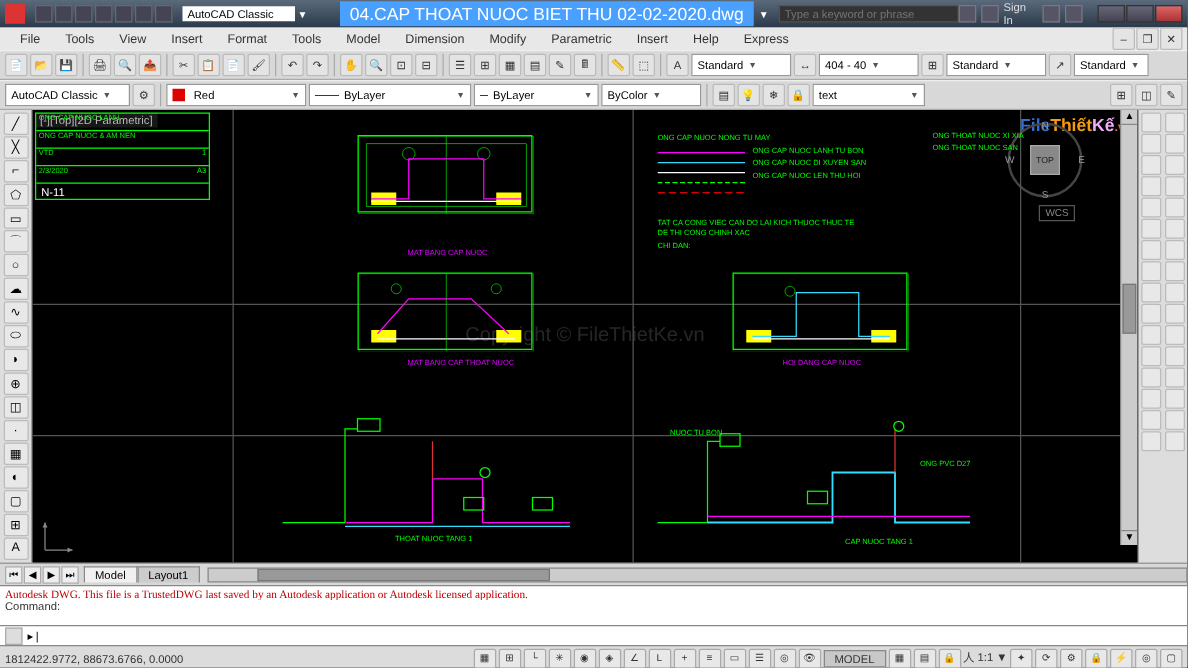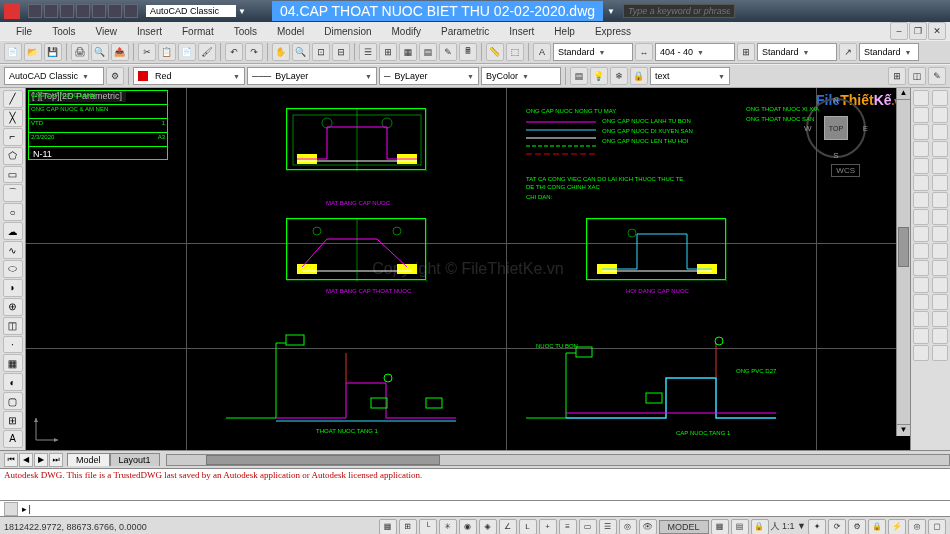--- a/index.html
+++ b/index.html
@@ -6,21 +6,21 @@
 body { width: 950px; height: 534px; overflow: hidden; background: #c0c0c0; position: relative; }
 
 
 .titlebar { height: 22px; background: linear-gradient(#5a6a7a, #2a3a4a); display: flex; align-items: center; color: #fff; font-size: 10px; }
 .titlebar .app-icon { width: 16px; height: 16px; background: #d33; margin: 0 4px; }
 .titlebar .qat { display: flex; gap: 2px; margin-left: 4px; }
 .titlebar .qat .qbtn { width: 14px; height: 14px; background: #445; border: 1px solid #667; }
 .titlebar .ws { margin: 0 6px; display: flex; align-items: center; gap: 2px; }
 .titlebar .ws-sel { background: #fff; color: #000; font-size: 9px; padding: 1px 4px; width: 90px; }
 .titlebar .doc { flex: 0 0 auto; margin-left: 20px; background: #4aa0ff; padding: 2px 8px; font-size: 14px; }
-.titlebar .search { margin-left: 8px; width: 112px; font-size: 9px; padding: 1px 4px; background: #333; color: #aaa; border: 1px solid #555; font-style: italic; }
+.titlebar .search { margin-left: 8px; width: 145px; font-size: 9px; padding: 1px 4px; background: #333; color: #aaa; border: 1px solid #555; }
 .titlebar .right-ctl { margin-left: auto; display: flex; align-items: center; gap: 4px; padding-right: 4px; }
 .titlebar .ctl-btn { width: 14px; height: 14px; background: #556; border: 1px solid #778; }
 .titlebar .signin { font-size: 9px; color: #ddd; }
 .titlebar .winbtns { display: flex; gap: 1px; margin-left: 8px; }
 .titlebar .winbtn { width: 22px; height: 14px; background: linear-gradient(#667,#445); border: 1px solid #333; }
 .titlebar .close { background: linear-gradient(#d66,#a33); }
 
 
 .menubar { height: 18px; background: #e8e8e8; display: flex; align-items: center; font-size: 10px; color: #333; padding-left: 6px; gap: 0; }
 .menubar .mi { padding: 2px 10px; cursor: default; }
@@ -106,20 +106,32 @@
     <div class="qbtn"></div>
   </div>
   <div class="ws">
     <div class="qbtn"></div>
     <div class="ws-sel">AutoCAD Classic</div>
     <span style="font-size:8px">▼</span>
   </div>
   <div class="doc">04.CAP THOAT NUOC BIET THU 02-02-2020.dwg</div>
   <span style="margin-left:4px;font-size:8px">▼</span>
   <input class="search" placeholder="Type a keyword or phrase" style="">
+  <div class="right-ctl">
+    <div class="ctl-btn"></div>
+    <div class="ctl-btn"></div>
+    <span class="signin">Sign In</span>
+    <div class="ctl-btn"></div>
+    <div class="ctl-btn"></div>
+    <div class="winbtns">
+      <div class="winbtn"></div>
+      <div class="winbtn"></div>
+      <div class="winbtn close"></div>
+    </div>
+  </div>
 </div>
 
 <div class="menubar">
   <span class="mi">File</span>
   <span class="mi">Tools</span>
   <span class="mi">View</span>
   <span class="mi">Insert</span>
   <span class="mi">Format</span>
   <span class="mi">Tools</span>
   <span class="mi">Model</span>
@@ -214,21 +226,21 @@
     </div>
   <div class="tdrop" style="width:80px">
       <span>ByColor</span>
       <span class="arrow">▼</span>
     </div>
   <div class="tsep"></div>
   <div class="tbtn">▤</div>
   <div class="tbtn">💡</div>
   <div class="tbtn">❄</div>
   <div class="tbtn">🔒</div>
-  <div class="tdrop" style="width:80px">
+  <div class="tdrop" style="width:90px">
       <span>text</span>
       <span class="arrow" style="margin-left:auto">▼</span>
     </div>
   <div style="flex:1"></div>
   <div class="tbtn">⊞</div>
   <div class="tbtn">◫</div>
   <div class="tbtn">✎</div>
 </div>
 
 <div class="mainarea">
@@ -447,20 +459,21 @@
   </div>
   <div class="tab active">Model</div>
   <div class="tab">Layout1</div>
   <div style="flex:1;height:12px;background:#ccc;border:1px solid #888;margin-left:6px;position:relative">
     <div style="position:absolute;left:5%;width:30%;top:0;bottom:0;background:#999;border:1px solid #777"></div>
   </div>
 </div>
 
 <div class="cmdarea">
   <div class="cmdline1">Autodesk DWG.  This file is a TrustedDWG last saved by an Autodesk application or Autodesk licensed application.</div>
+  <div class="cmdline2">Command:</div>
 </div>
 <div class="cmdinput">
   <div class="cmdicon"></div>
   <span style="margin-right:2px">▸</span>
   <span>|</span>
 </div>
 
 <div class="statusbar">
   <span class="coords">1812422.9772, 88673.6766, 0.0000</span>
   <div class="spacer"></div>

